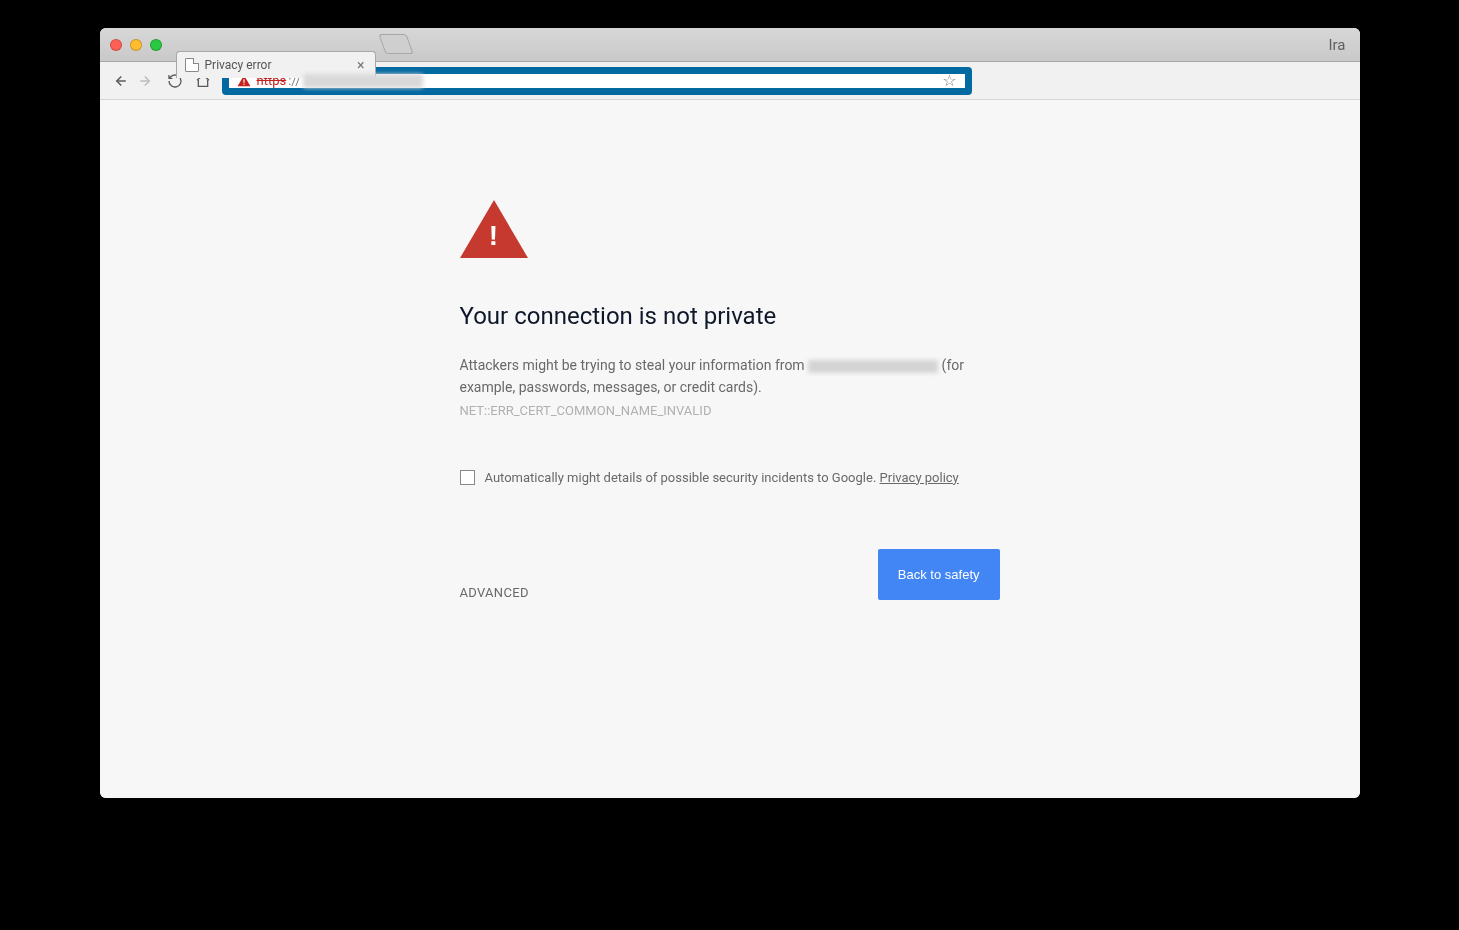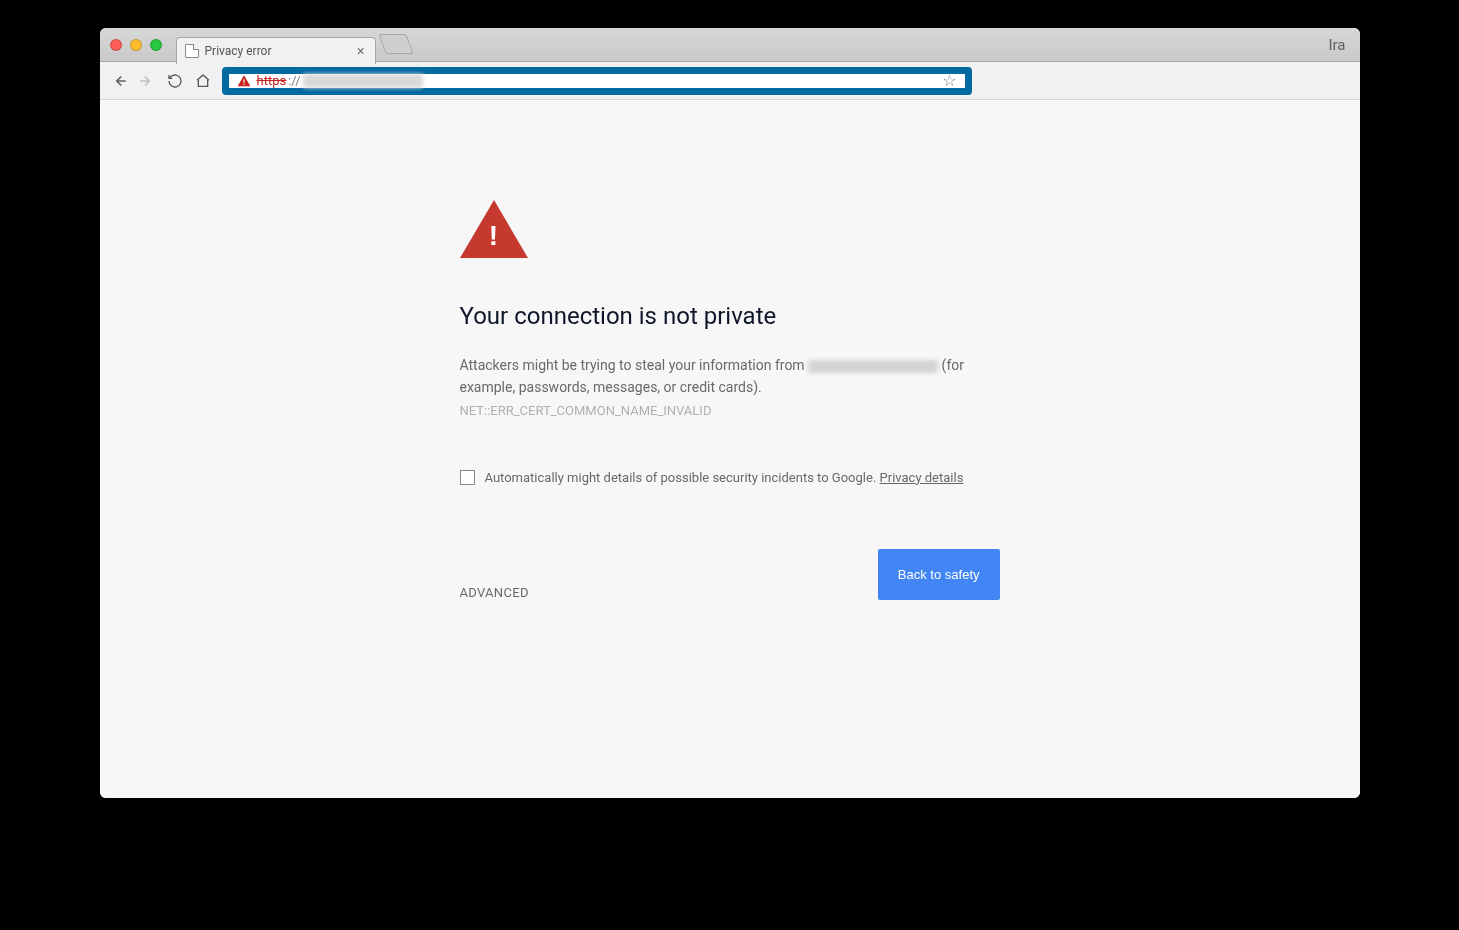--- a/index.html
+++ b/index.html
@@ -55,21 +55,21 @@
     border-bottom: none;
     border-top-left-radius: 4px;
     border-top-right-radius: 4px;
     display: flex;
     align-items: center;
     padding: 0 8px;
     gap: 6px;
     font-size: 12px;
     color: #555;
     position: relative;
-    top: 3px;
+    top: 17px;
   }
   .tab .file-icon {
     width: 14px; height: 14px;
     border: 1px solid #888;
     border-radius: 1px;
     position: relative;
     background:#fff;
   }
   .tab .file-icon::after{
     content:"";
@@ -324,21 +324,21 @@
       <p class="para">
         <span>Attackers might be trying to steal your information from </span>
         <span class="blur-host"></span>
         <span> (for example, passwords, messages, or credit cards). </span>
         <span class="err-code">NET::ERR_CERT_COMMON_NAME_INVALID</span>
       </p>
       <div class="report-row">
         <span class="cb"></span>
         <span>
           <span>Automatically might details of possible security incidents to Google. </span>
-          <a href="#" class="pp-link">Privacy details</a>
+          <a href="#" class="pp-link">Privacy policy</a>
         </span>
       </div>
       <div class="actions">
         <span class="advanced">ADVANCED</span>
         <button class="safety-btn">Back to safety</button>
       </div>
     </div>
   </div>
 
 </div>

